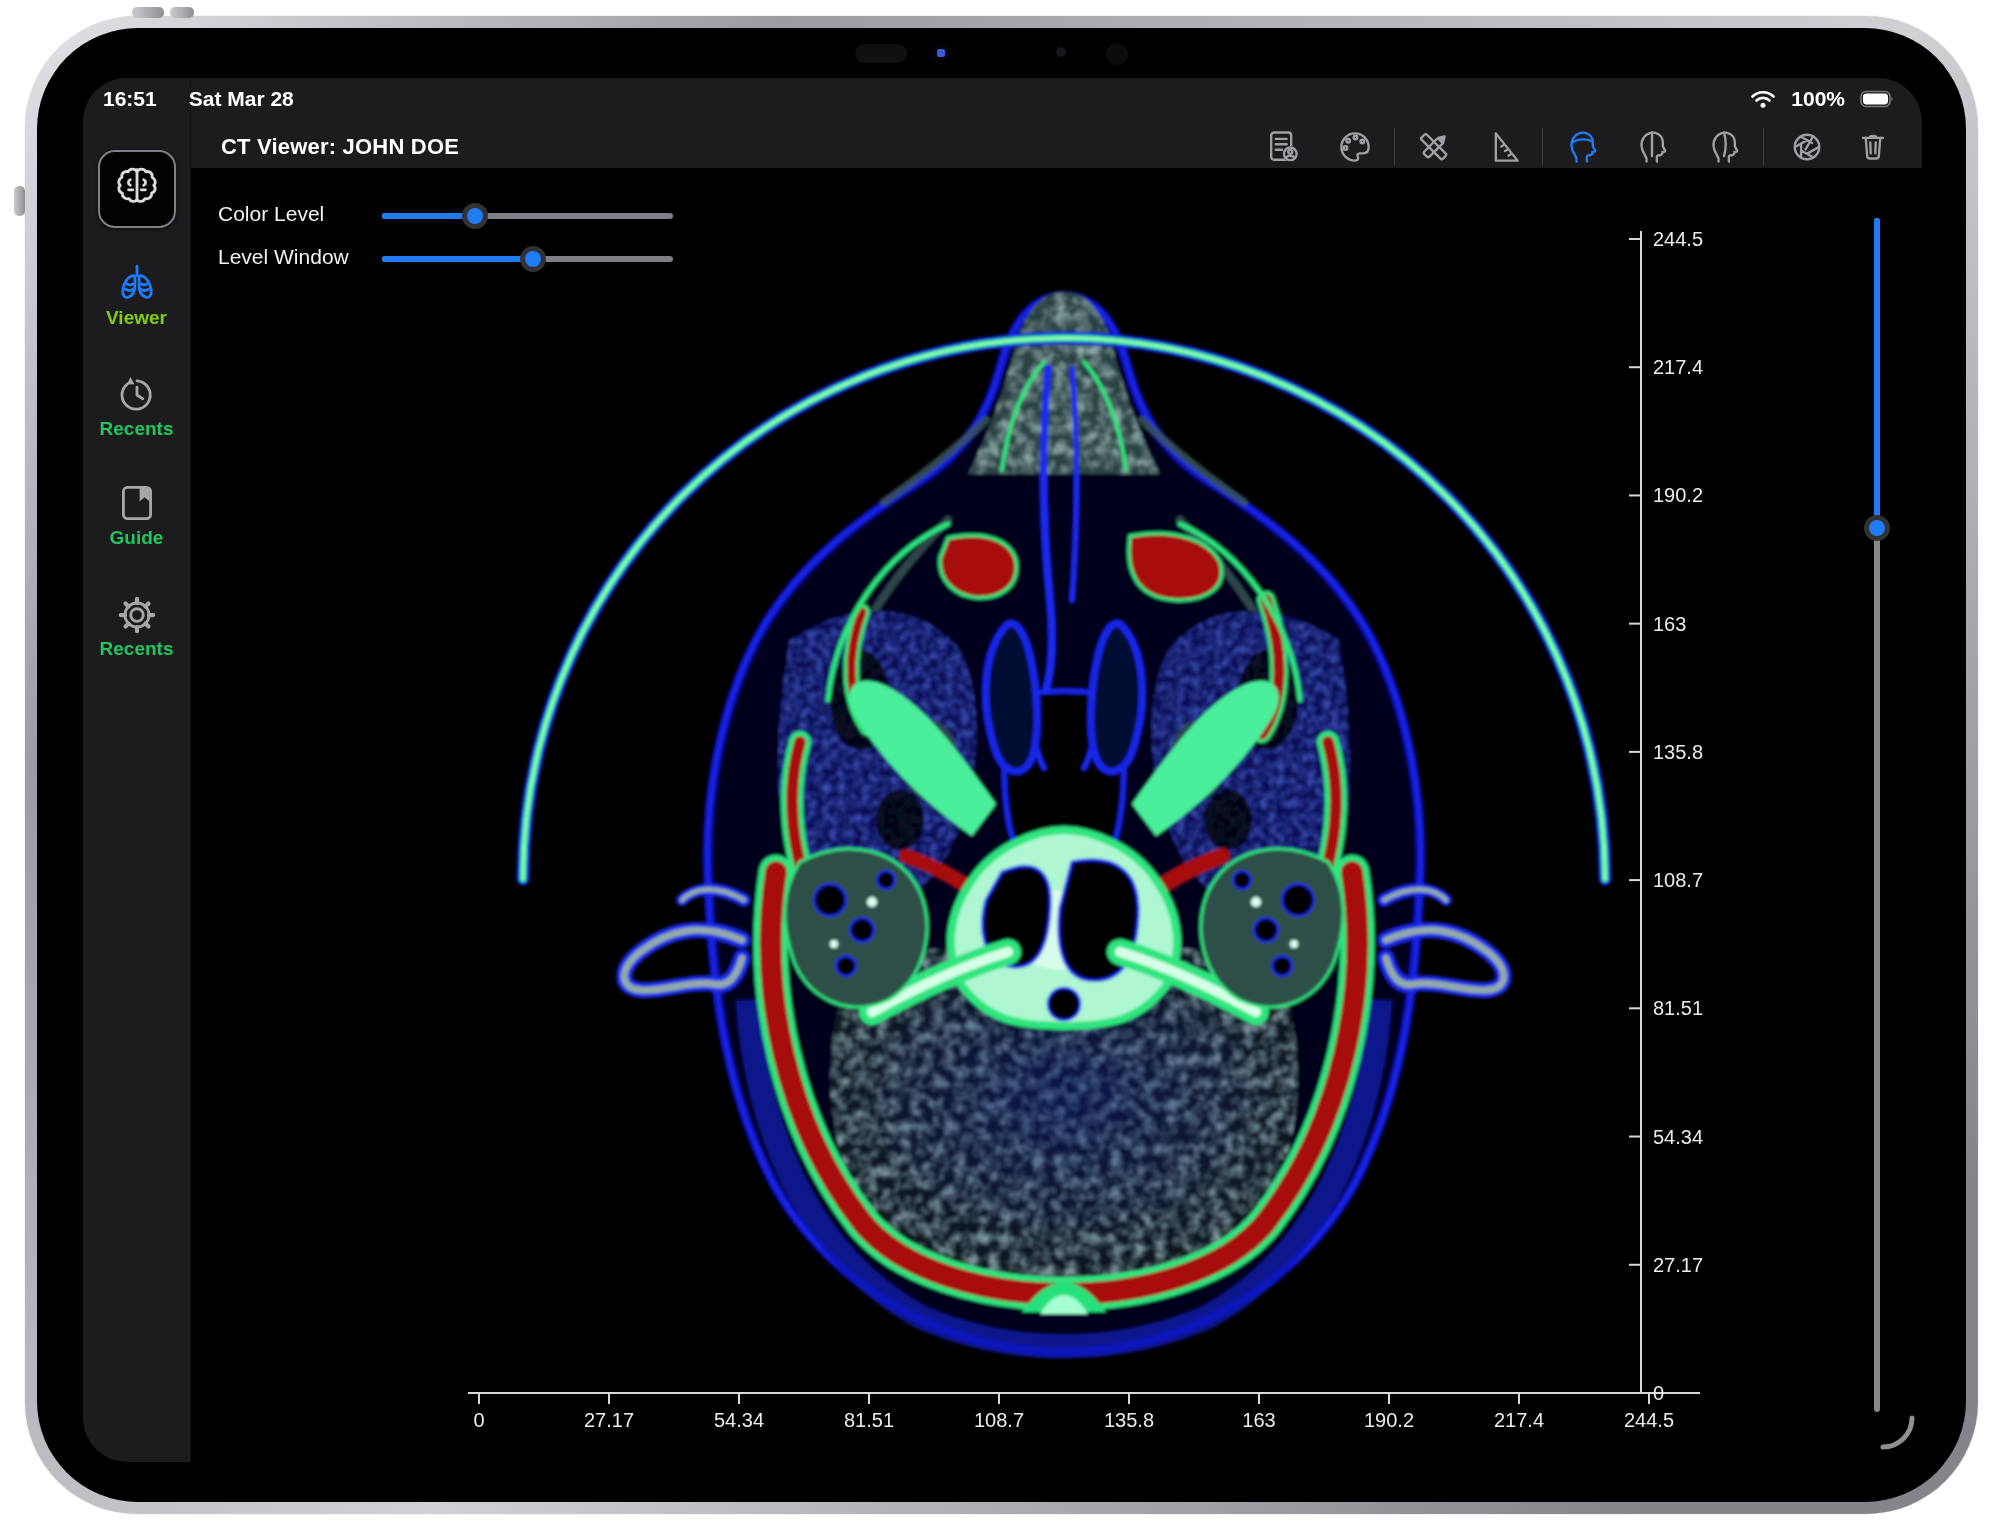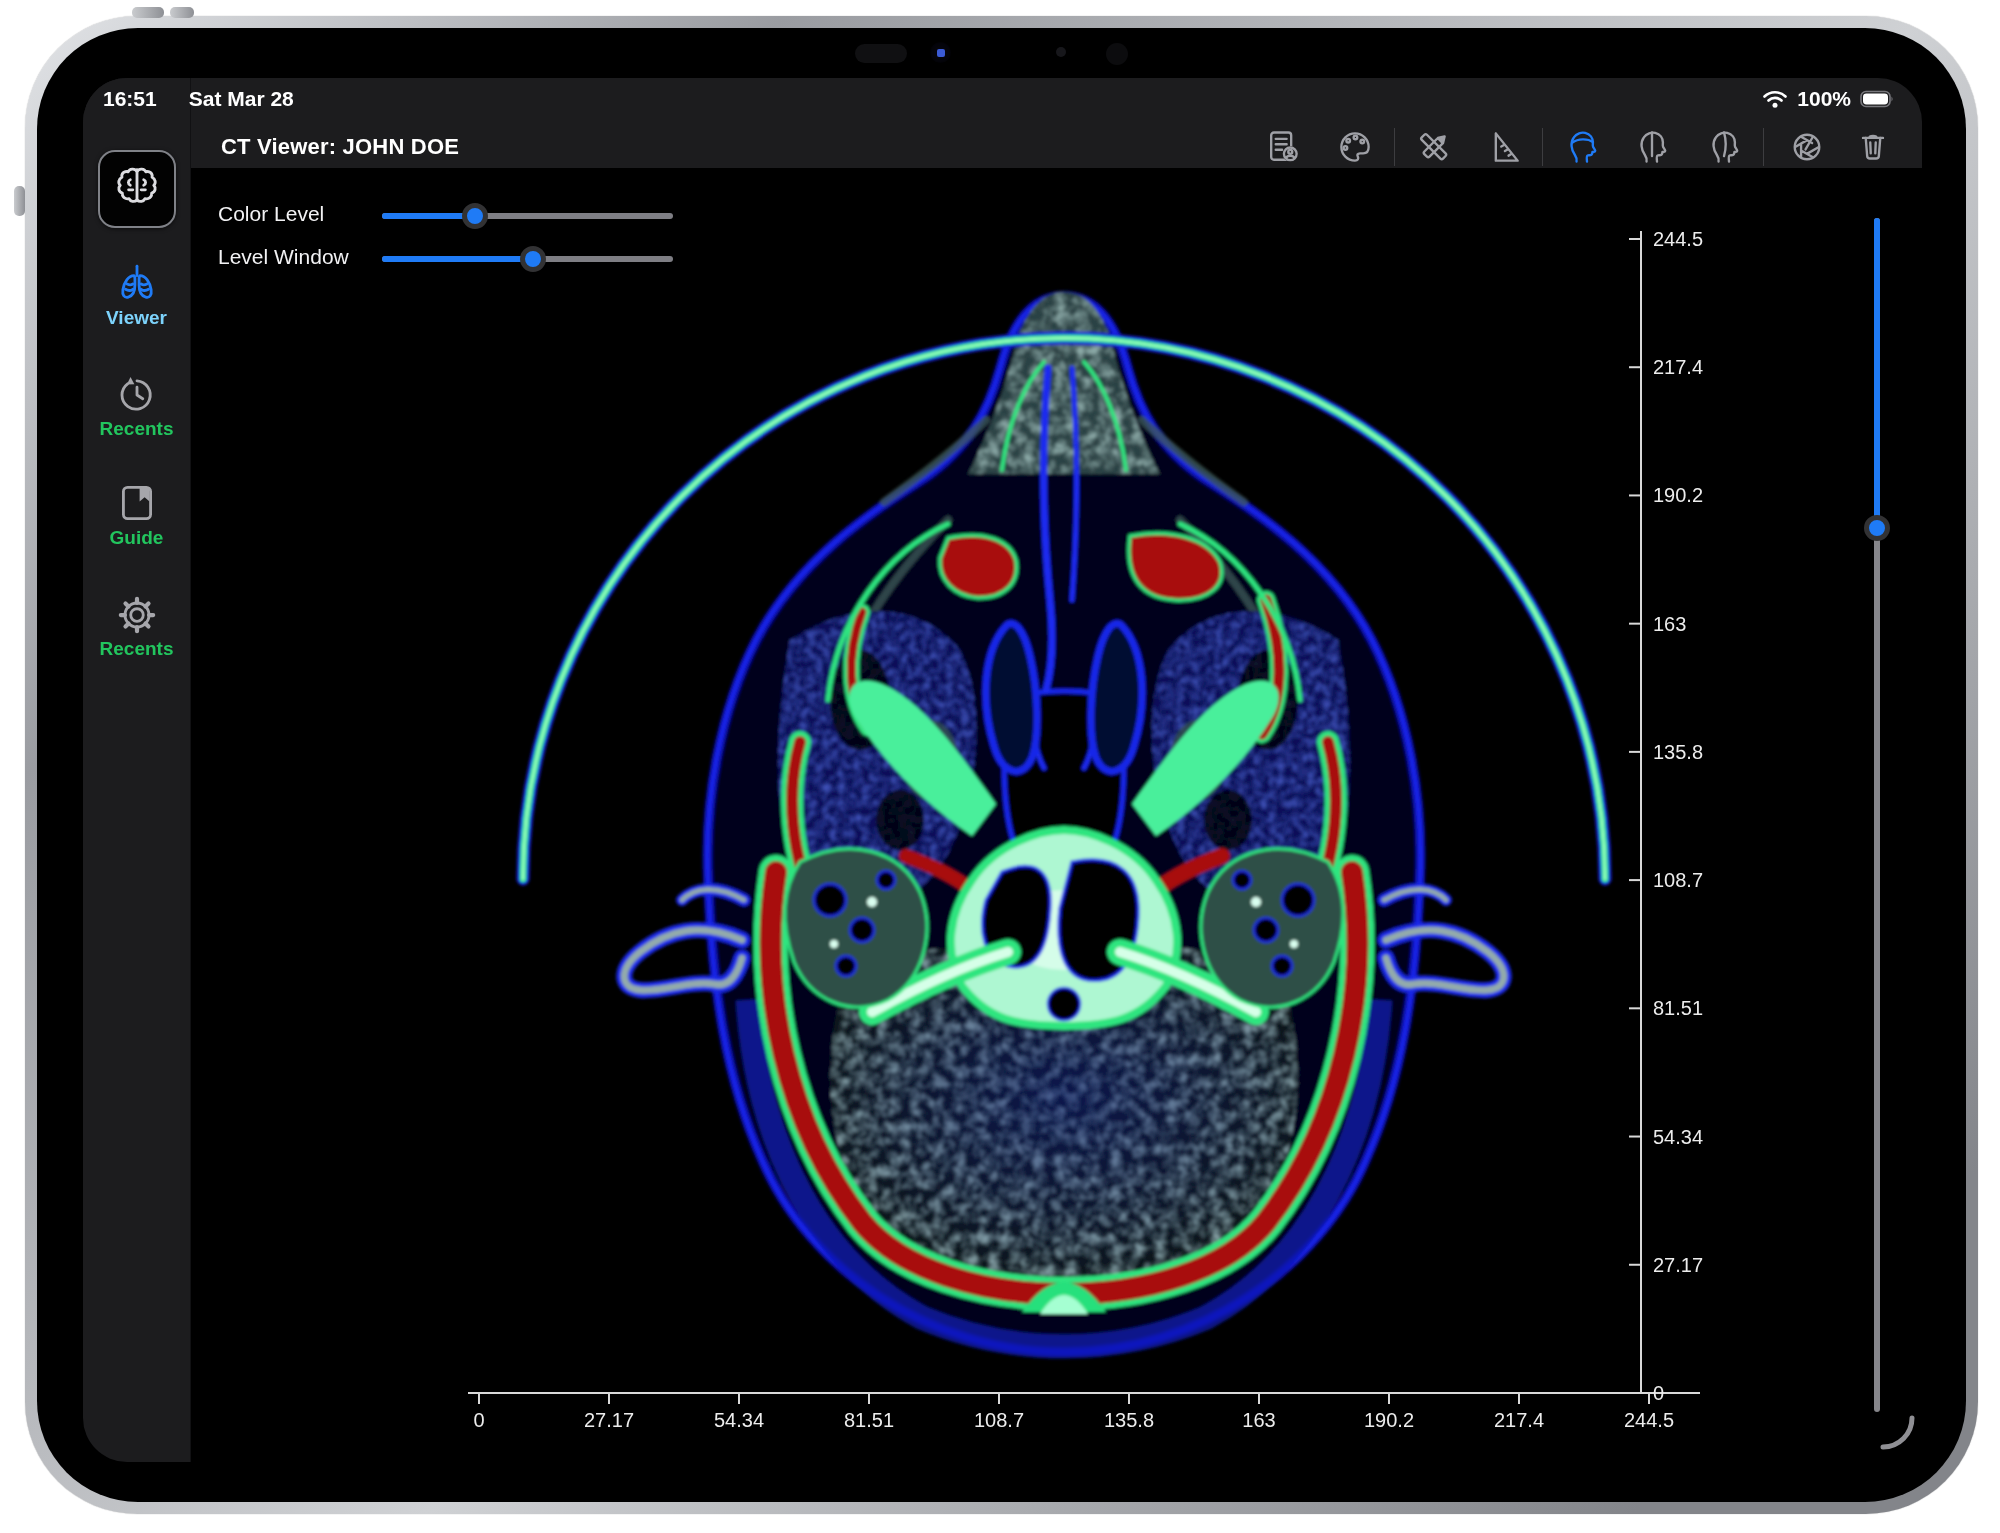--- a/index.html
+++ b/index.html
@@ -15,34 +15,34 @@
   
   .cam-pill{left:855px;top:44px;width:52px;height:19px;border-radius:10px;background:#101012}
   .cam-lens{left:930px;top:42px;width:21px;height:21px;border-radius:50%;background:#05050c;box-shadow:inset 0 0 3px #000}
   .cam-glint{left:937px;top:49px;width:8px;height:8px;border-radius:2px;background:#3b5bd6}
   .cam-dot{left:1056px;top:47px;width:10px;height:10px;border-radius:50%;background:#17171b}
   .cam-big{left:1106px;top:43px;width:22px;height:22px;border-radius:50%;background:#0c0c0e}
   
   .topbar{left:0;top:0;width:1839px;height:90px;background:#1c1c1e;z-index:5}
   .sidebar{left:0;top:0;width:107px;height:1384px;background:#1c1c1e;border-right:1px solid #111113;z-index:6}
   .status-left{left:20px;top:9px;display:flex;gap:32px;color:#fff;font-size:21px;font-weight:700;z-index:7}
-  .status-right{right:26px;top:9px;display:flex;gap:9px;align-items:center;color:#fff;font-size:21px;font-weight:700;z-index:7}
+  .status-right{right:26px;top:9px;display:flex;gap:15px;align-items:center;color:#fff;font-size:21px;font-weight:700;z-index:7}
   .app-title{left:138px;top:56px;color:#fff;font-size:22px;font-weight:700;z-index:7;letter-spacing:.2px}
   .tool{width:46px;height:46px;top:46px;margin-left:-23px;z-index:7;display:flex;align-items:center;justify-content:center}
   .vsep{top:50px;width:1px;height:38px;background:#3d3d40;z-index:7}
   .tool svg{width:40px;height:40px}
   .icon-stroke{fill:none;stroke:#9fa0a6;stroke-width:2.6;stroke-linecap:round;stroke-linejoin:round}
   .icon-blue{stroke:#1f7bf6}
   
   .app-logo{left:15px;top:72px;width:74px;height:74px;border-radius:17px;background:#020202;
     border:2px solid #7f8187;box-shadow:0 1px 4px rgba(0,0,0,.6);z-index:7;display:flex;align-items:center;justify-content:center}
   .side-item{left:0;width:107px;text-align:center;z-index:7;color:#22c55e;font-size:19px;font-weight:600}
   .side-item svg{width:46px;height:46px;display:block;margin:0 auto}
   .side-item .lbl{display:block;margin-top:1px}
-  .side-item.active{color:#7dd3fc}
+  .side-item.active{color:#84cc16}
   .sb-stroke{fill:none;stroke:#a6a6ab;stroke-width:2.7;stroke-linecap:round;stroke-linejoin:round}
   .sb-blue{stroke:#1f7bf6}
   
   .ctl-label{color:#f2f2f4;font-size:21px;z-index:7;left:135px}
   .hslider{left:299px;width:291px;height:26px;z-index:7}
   .hslider .track{position:absolute;left:0;top:10px;width:100%;height:6px;border-radius:3px;background:#7e7e84}
   .hslider .fill{position:absolute;left:0;top:10px;height:6px;border-radius:3px;background:#1f7bf6}
   .thumb{position:absolute;width:26px;height:26px;border-radius:50%;background:#1f7bf6;
     border:5px solid #323234;box-sizing:border-box}
   .vslider{left:1781px;top:140px;width:26px;height:1194px;z-index:7}

